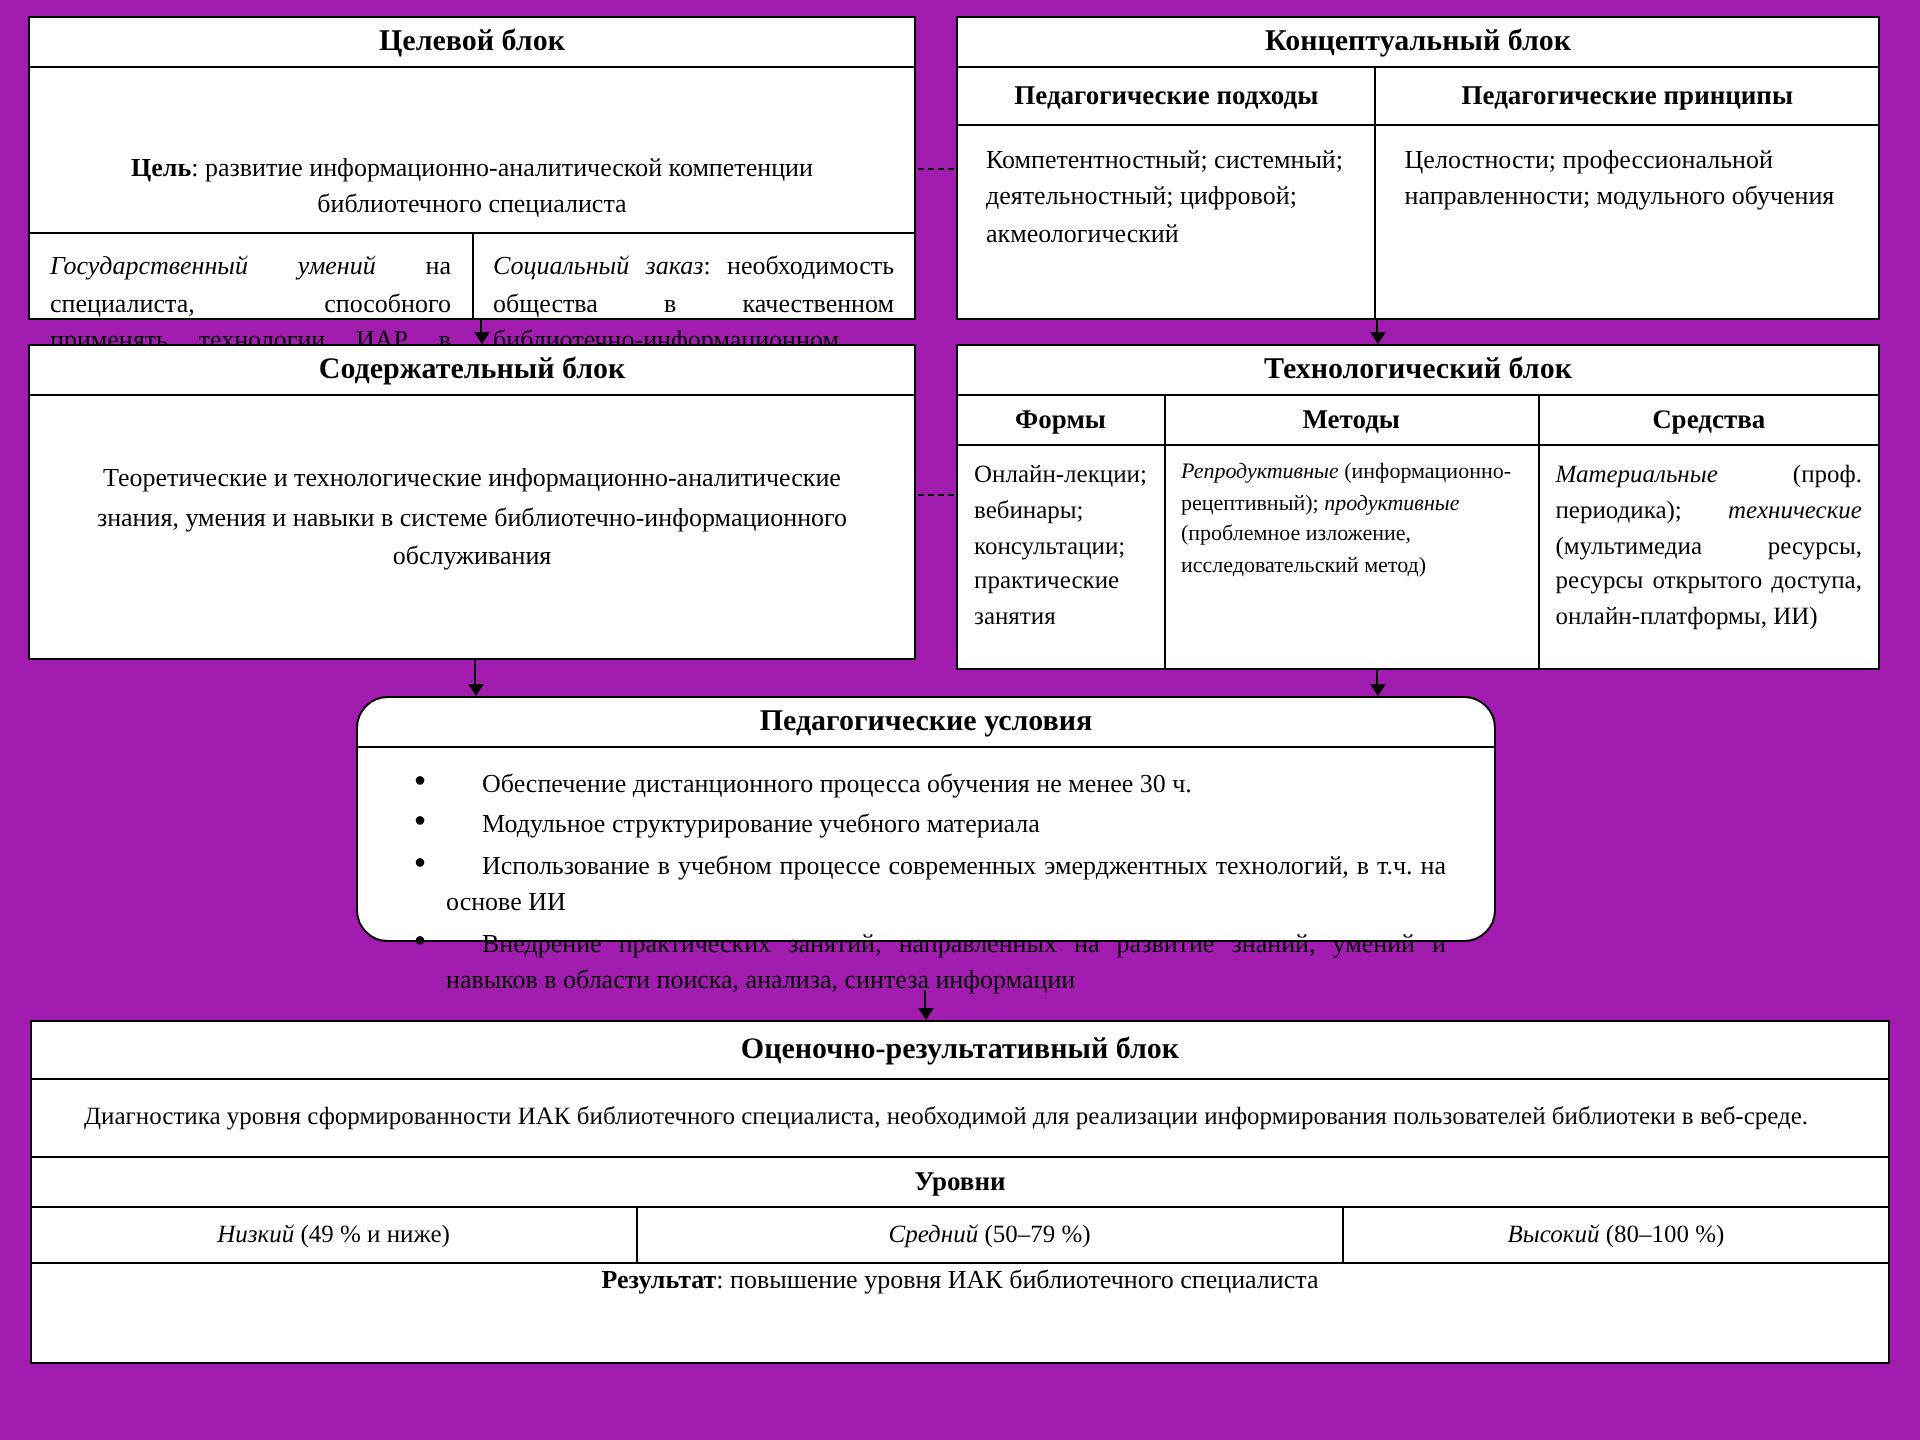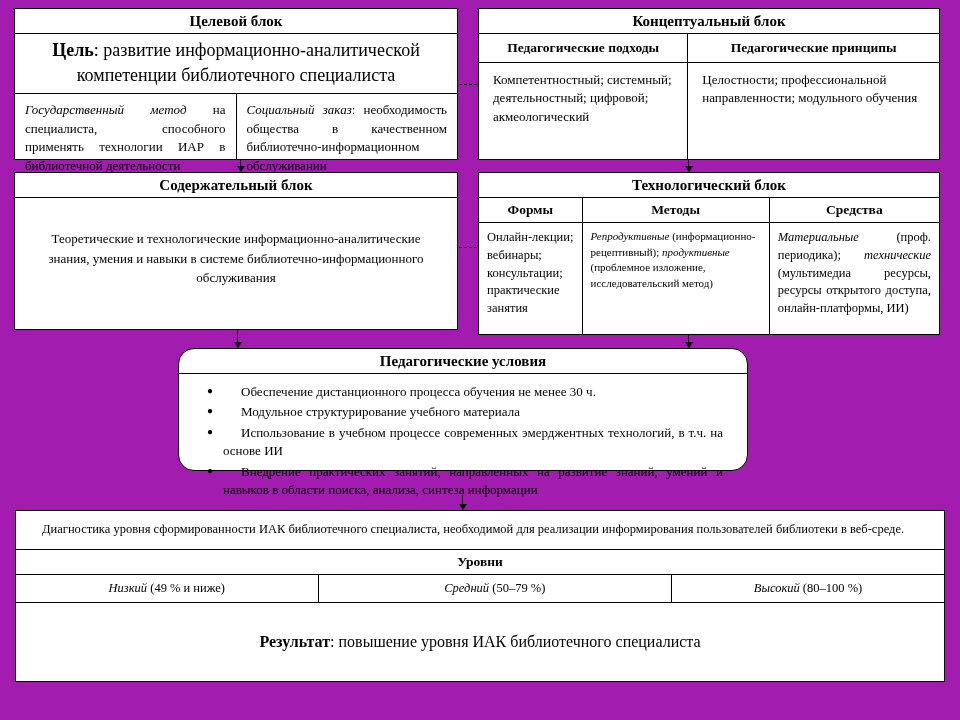--- a/index.html
+++ b/index.html
@@ -3,54 +3,54 @@
 <meta charset="utf-8">
 <style>
   html,body{margin:0;padding:0;background:#fff;}
   .canvas{
     position:relative;width:960px;height:720px;background:#a21caf;
     font-family:"Liberation Serif","DejaVu Serif",serif;color:#000;
   }
   .block{position:absolute;border:1px solid #000;background:#fff;box-sizing:border-box;display:flex;flex-direction:column;}
   .block-title{font-weight:bold;text-align:center;font-size:15px;padding:4px 0 3px;border-bottom:1px solid #000;flex:0 0 auto;}
   .row-b{border-bottom:1px solid #000;}
-  .goal-row{font-size:18px;text-align:center;padding:4px 24px 5px;line-height:1.4;}
+  .goal-row{font-size:13px;text-align:center;padding:4px 24px 5px;line-height:1.4;margin-top:37px;}
   .split{flex:1;display:flex;min-height:0;}
   .cell{box-sizing:border-box;padding:7px 10px;font-size:13px;line-height:1.42;}
   .v-div{border-right:1px solid #000;}
   .justify{text-align:justify;}
   .hdr-cell{box-sizing:border-box;font-weight:bold;text-align:center;font-size:13.5px;padding:6px 2px;}
   .body-center{flex:1;display:flex;align-items:center;justify-content:center;text-align:center;padding:0 20px 10px;font-size:13px;line-height:1.5;}
   .rounded{border-radius:16px;}
   .cond-list{margin:0;padding:9px 24px 0 0;list-style:none;}
   .cond-list li{position:relative;padding-left:44px;text-indent:18px;font-size:13px;line-height:1.42;text-align:justify;margin-bottom:2px;}
   .cond-list li::before{content:"\25CF";position:absolute;left:28px;top:1px;font-size:10px;text-indent:0;}
   .diag-row{padding:8px 26px;font-size:12.5px;line-height:1.75;text-align:justify;}
   .levels-hdr{font-weight:bold;text-align:center;font-size:13.5px;padding:4px 0;}
   .level-cell{box-sizing:border-box;text-align:center;font-size:12.5px;padding:6px 4px;}
-  .result-row{flex:1;display:flex;align-items:center;justify-content:center;font-size:16px;}
+  .result-row{flex:1;display:flex;justify-content:center;font-size:13px;}
   .arrow-v{position:absolute;width:0;border-left:1px solid #000;}
   .arrow-v::after{content:"";position:absolute;bottom:-6px;left:-4.5px;width:0;height:0;
     border-left:4px solid transparent;border-right:4px solid transparent;border-top:6px solid #000;}
   .dotted-h{position:absolute;height:0;border-top:1px dashed #000;}
   i.lead{font-style:italic;}
 </style>
 </head>
 <body>
 
 <div class="canvas">
 
   <div class="block" style="left:14px;top:8px;width:444px;height:152px;">
     <div class="block-title">Целевой блок</div>
     <div class="goal-row row-b">
       <b>Цель</b><span>: развитие информационно-аналитической компетенции библиотечного специалиста</span>
     </div>
     <div class="split">
       <div class="cell v-div justify" style="flex:1;">
-        <i class="lead">Государственный метод</i><span> на специалиста, способного применять технологии ИАР в библиотечной деятельности</span>
+        <i class="lead">Государственный умений</i><span> на специалиста, способного применять технологии ИАР в библиотечной деятельности</span>
       </div>
       <div class="cell justify" style="flex:1;">
         <i class="lead">Социальный заказ</i><span>: необходимость общества в качественном библиотечно-информационном обслуживании</span>
       </div>
     </div>
   </div>
 
   <div class="block" style="left:478px;top:8px;width:462px;height:152px;">
     <div class="block-title">Концептуальный блок</div>
     <div class="split row-b" style="flex:0 0 auto;">
@@ -90,20 +90,21 @@
     <div class="block-title">Педагогические условия</div>
     <ul class="cond-list">
       <li>Обеспечение дистанционного процесса обучения не менее 30 ч.</li>
       <li>Модульное структурирование учебного материала</li>
       <li>Использование в учебном процессе современных эмерджентных технологий, в т.ч. на основе ИИ</li>
       <li>Внедрение практических занятий, направленных на развитие знаний, умений и навыков в области поиска, анализа, синтеза информации</li>
     </ul>
   </div>
 
   <div class="block" style="left:15px;top:510px;width:930px;height:172px;">
+    <div class="block-title" style="padding:6px 0 5px;">Оценочно-результативный блок</div>
     <div class="diag-row row-b">Диагностика уровня сформированности ИАК библиотечного специалиста, необходимой для реализации информирования пользователей библиотеки в веб-среде.</div>
     <div class="levels-hdr row-b">Уровни</div>
     <div class="split row-b" style="flex:0 0 auto;">
       <div class="level-cell v-div" style="width:32.6%;">
         <i class="lead">Низкий</i><span> (49 % и ниже)</span>
       </div>
       <div class="level-cell v-div" style="width:38.1%;">
         <i class="lead">Средний</i><span> (50–79 %)</span>
       </div>
       <div class="level-cell" style="width:29.3%;">

